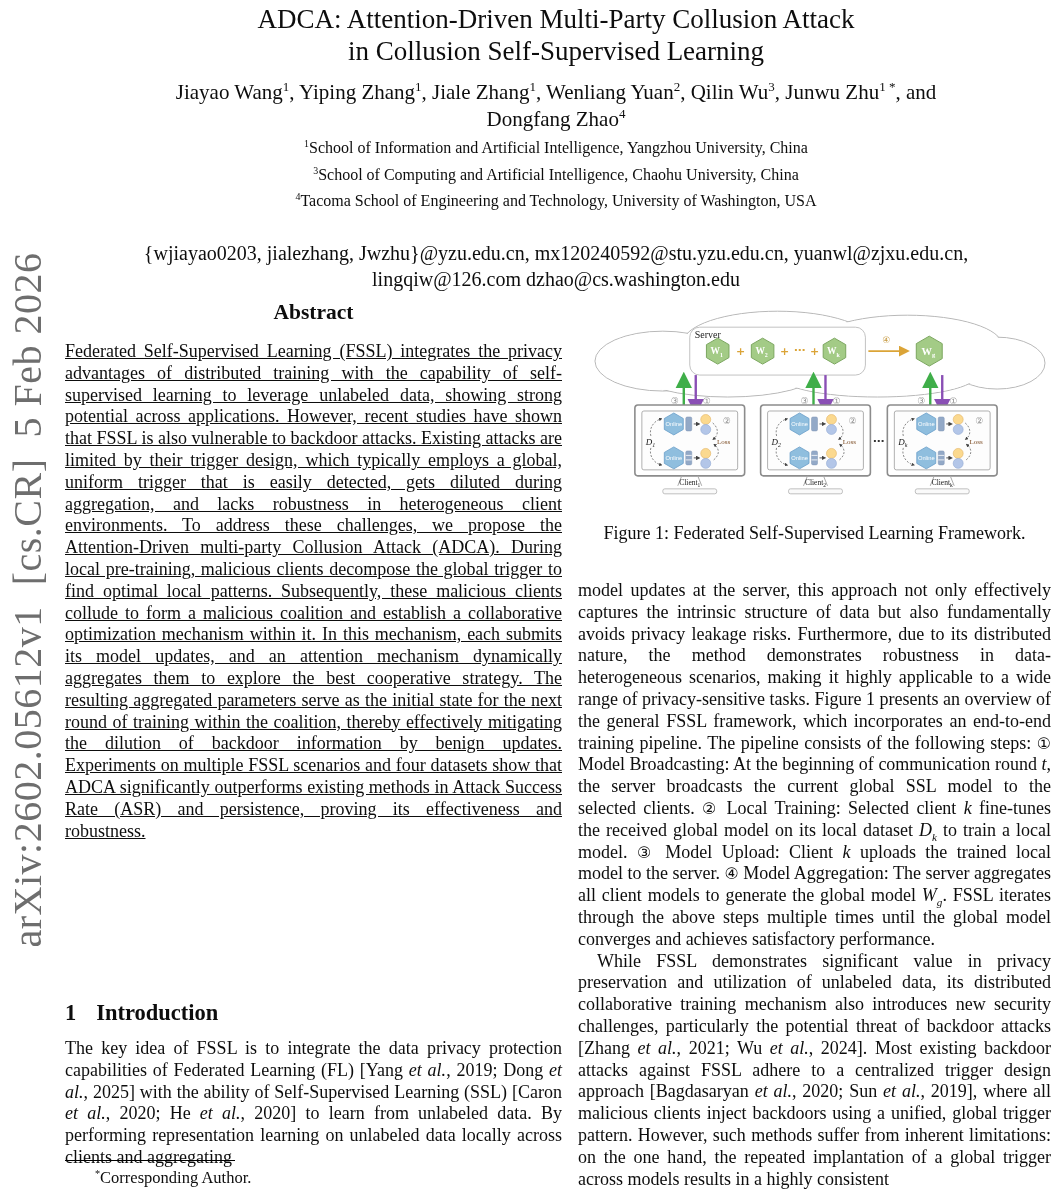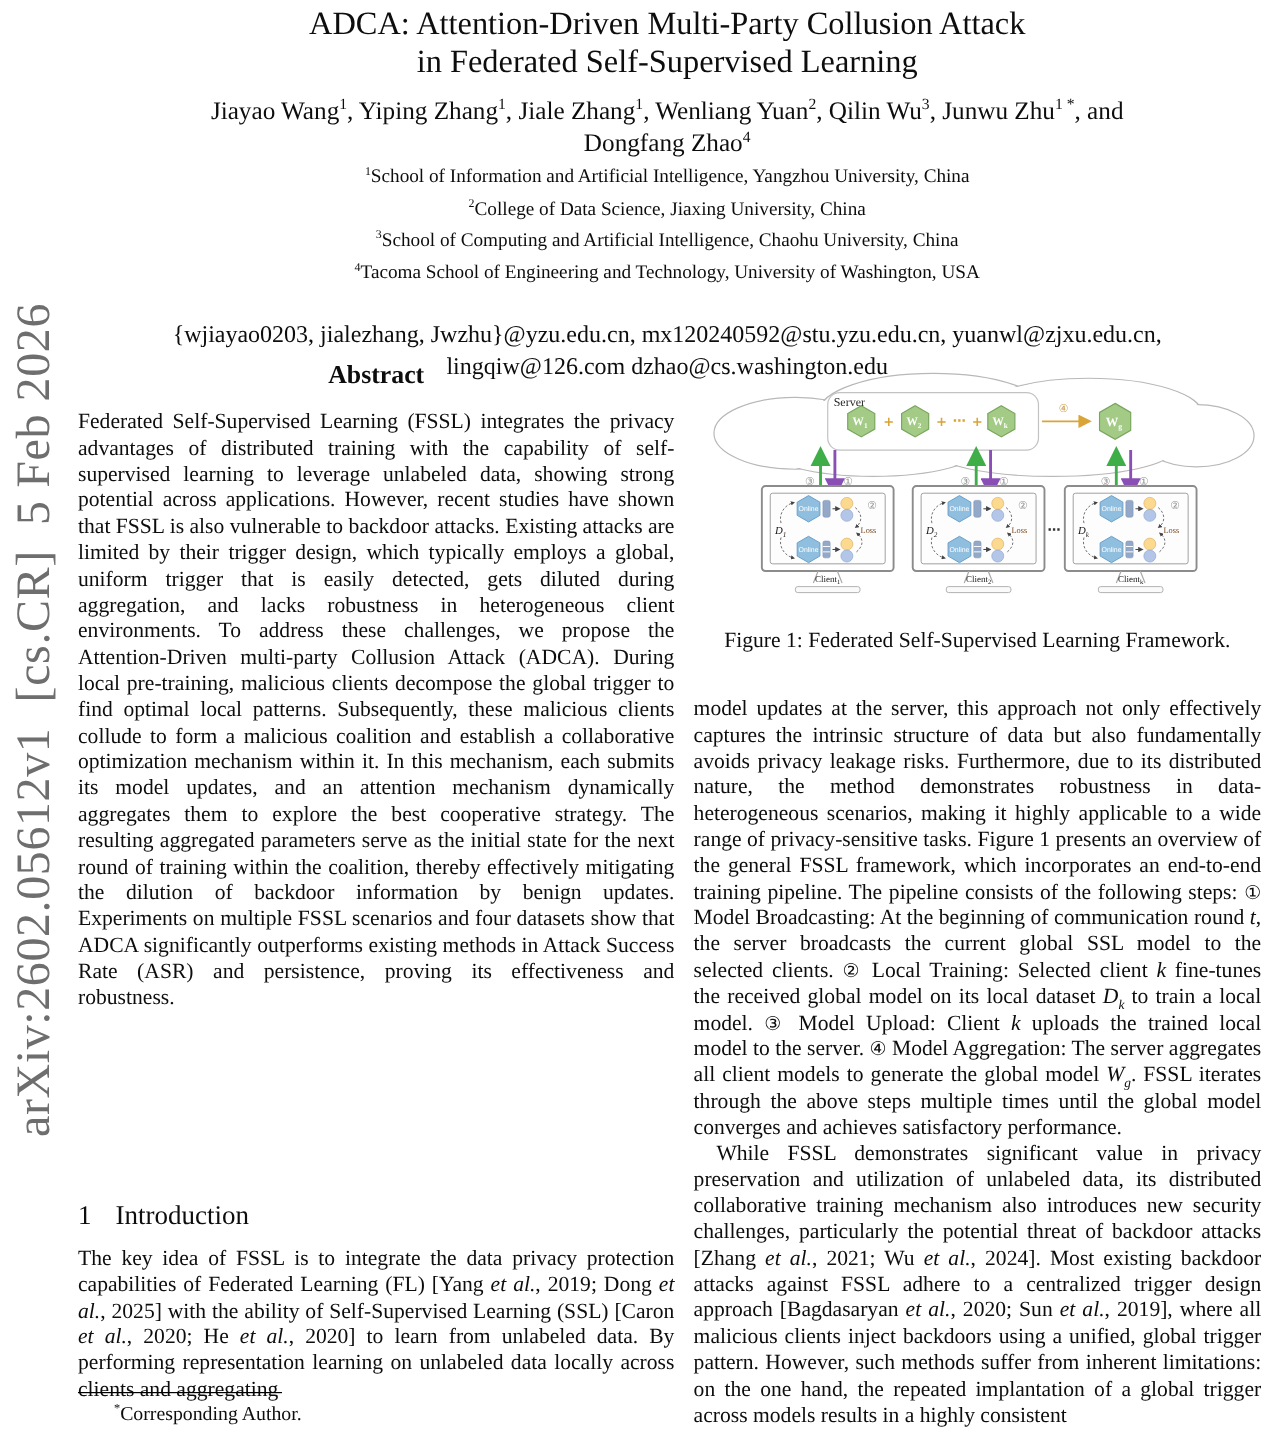--- a/index.html
+++ b/index.html
@@ -19,23 +19,23 @@
   .affils{margin-top:2px;}
   .emails{font-size:20px;line-height:26.5px;margin-top:25px;}
   sup{font-size:62%;line-height:0;vertical-align:super;}
   sub{font-size:62%;line-height:0;vertical-align:sub;}
   .it{font-style:italic;}
   .circ{font-family:"DejaVu Sans",sans-serif;font-size:88%;}
 
   
   .abstract-block{position:absolute;left:65px;top:300px;width:497px;}
   .abstract-heading{text-align:center;font-weight:bold;font-size:21.5px;margin:0 0 16px 0;}
-  .abstract-body{margin:0 44px;font-size:19px;line-height:22px;text-align:justify;}
+  .abstract-body{margin:0 44px;font-size:19px;line-height:22px;text-align:justify;text-decoration:underline;}
   .intro-block{position:absolute;left:65px;top:1000px;width:497px;}
-  .section-heading{font-size:22.5px;font-weight:normal;margin:0 0 12px 0;}
+  .section-heading{font-size:22.5px;font-weight:bold;margin:0 0 12px 0;}
   .section-number{margin-right:20px;}
   .body-par{font-size:18px;line-height:21.8px;text-align:justify;margin:0;}
   .footnote-block{position:absolute;left:65px;top:1160px;width:497px;}
   .footnote-rule{width:170px;border-top:1.4px solid #000;margin:0 0 7px 0;}
   .footnote-text{font-size:16.5px;margin:0;text-indent:30px;}
 
   .right-col{position:absolute;left:578px;top:303px;width:473px;}
   .figure-caption{text-align:center;font-size:18px;margin:8px 0 0 0;}
   .right-body{margin-top:36px;}
   .indent{text-indent:19px;}
@@ -74,29 +74,28 @@
 </head>
 <body>
 
 <div class="page">
 
   <div class="watermark">arXiv:2602.05612v1  [cs.CR]  5 Feb 2026</div>
 
   <div class="header">
     <div class="title">
       <div>ADCA: Attention-Driven Multi-Party Collusion Attack</div>
-      <div>in Federated Self-Supervised Learning</div>
+      <div>in Collusion Self-Supervised Learning</div>
     </div>
     <div class="authors">
       <div><span>Jiayao Wang</span><sup>1</sup><span>, Yiping Zhang</span><sup>1</sup><span>, Jiale Zhang</span><sup>1</sup><span>, Wenliang Yuan</span><sup>2</sup><span>, Qilin Wu</span><sup>3</sup><span>, Junwu Zhu</span><sup>1 *</sup><span>, and</span></div>
       <div><span>Dongfang Zhao</span><sup>4</sup></div>
     </div>
     <div class="affils">
       <div class="affil"><sup>1</sup><span>School of Information and Artificial Intelligence, Yangzhou University, China</span></div>
-      <div class="affil"><sup>2</sup><span>College of Data Science, Jiaxing University, China</span></div>
       <div class="affil"><sup>3</sup><span>School of Computing and Artificial Intelligence, Chaohu University, China</span></div>
       <div class="affil"><sup>4</sup><span>Tacoma School of Engineering and Technology, University of Washington, USA</span></div>
     </div>
     <div class="emails">
       <div>{wjiayao0203, jialezhang, Jwzhu}@yzu.edu.cn, mx120240592@stu.yzu.edu.cn, yuanwl@zjxu.edu.cn,</div>
       <div>lingqiw@126.com dzhao@cs.washington.edu</div>
     </div>
   </div>
 
   <div class="abstract-block">

